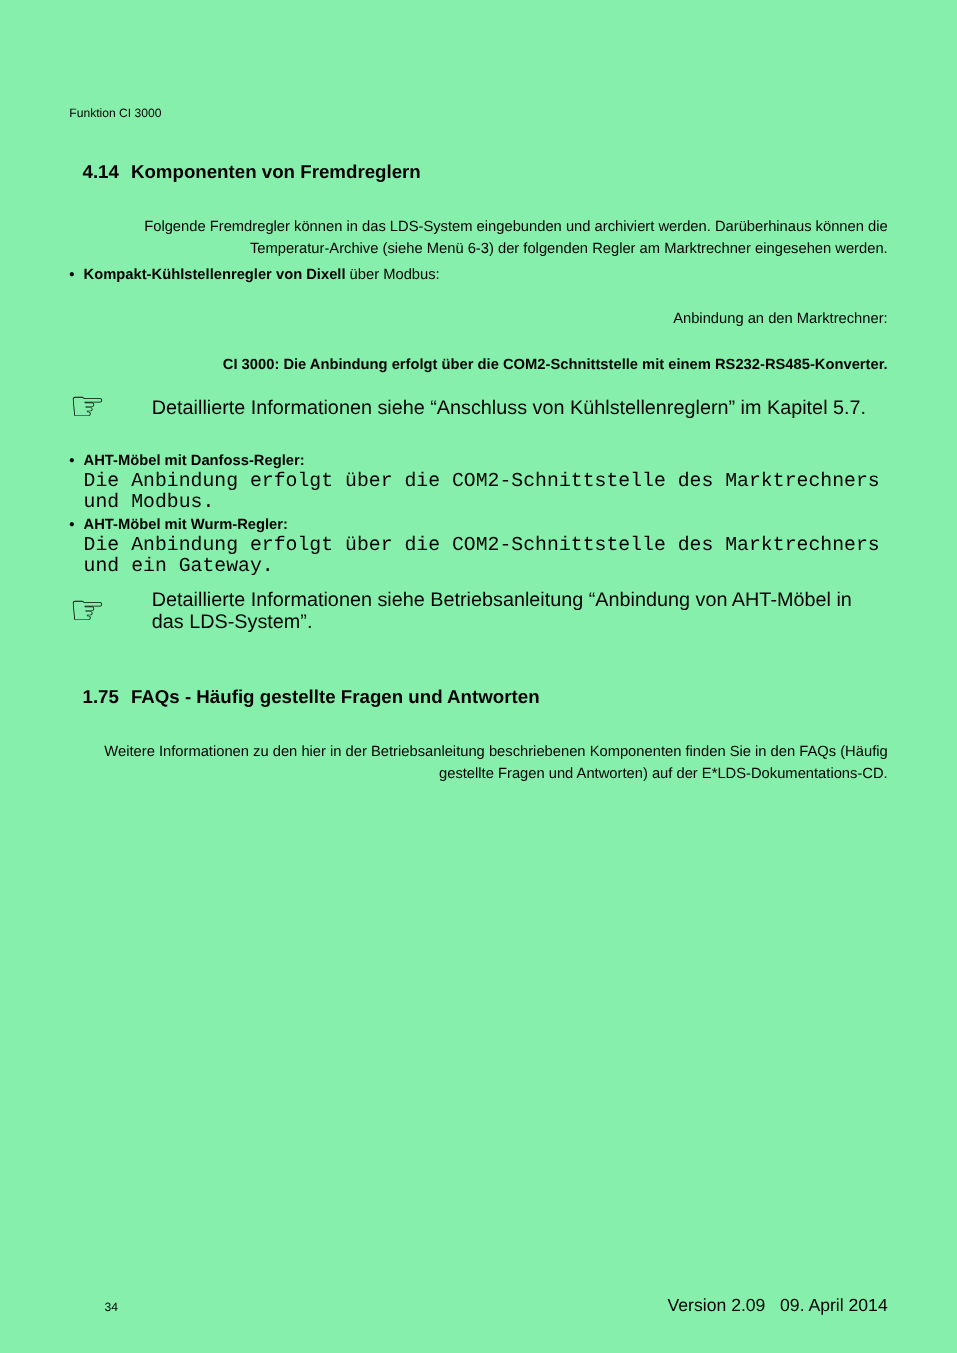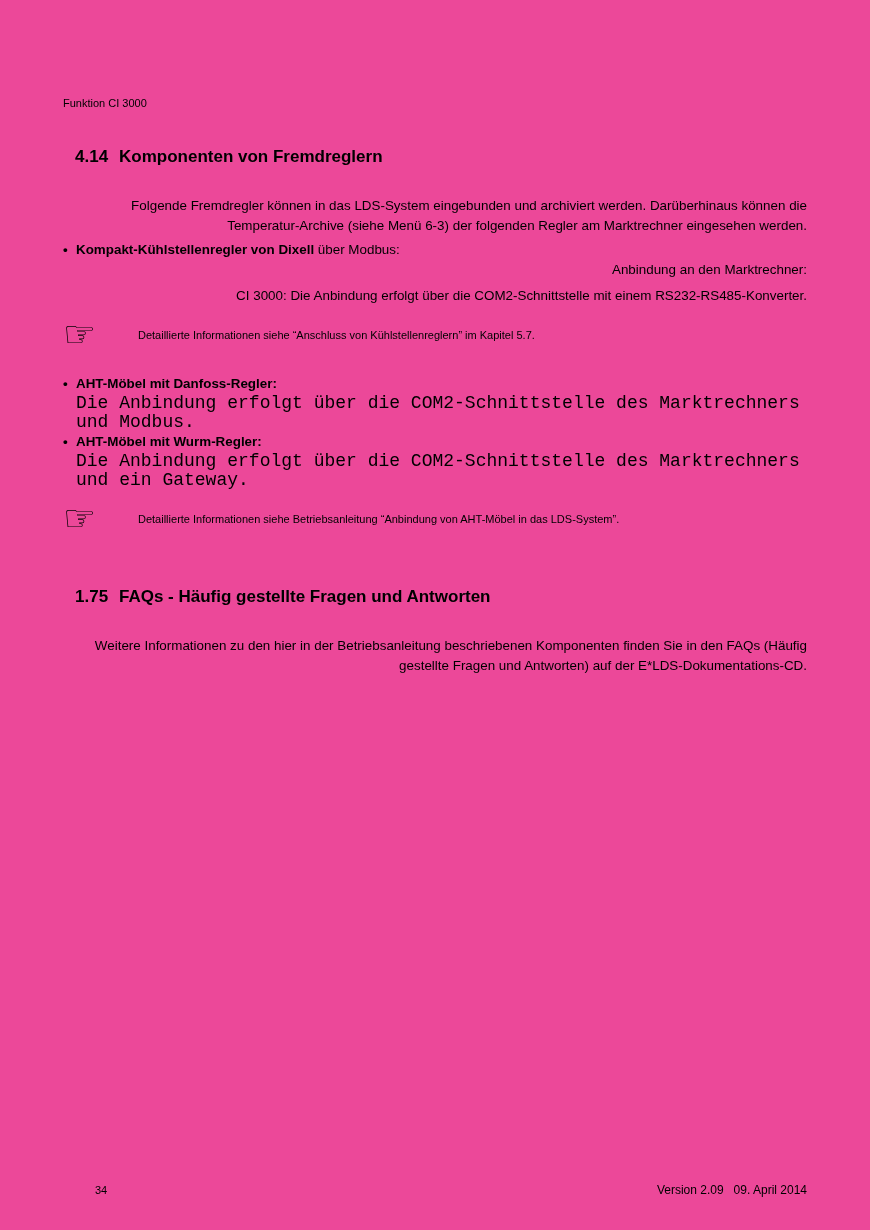--- a/index.html
+++ b/index.html
@@ -11,21 +11,21 @@
     width: 870px;
     height: 1230px;
     position: relative;
     font-family: "Liberation Sans", sans-serif;
     color: #000000;
     overflow: hidden;
   }
   .page {
     position: absolute;
     inset: 0;
-    background: #ec4899;
+    background: #86efac;
   }
   .content {
     padding: 97px 63px 0 63px;
   }
   .running-header {
     font-size: 11px;
     line-height: 12px;
     color: #000;
   }
   .section-heading {
@@ -61,55 +61,55 @@
   }
   .bullet-dixell { margin-top: 4px; }
   .bullet-danfoss { margin-top: 20px; }
   .sub-line {
     font-size: 18px;
     line-height: 19px;
     padding-left: 13px;
     margin: 0;
     font-family: Liberation Mono, monospace;
   }
-  .line-anbindung { margin-top: 0; }
-  .line-ci { margin-top: 6px; }
+  .line-anbindung { margin-top: 20px; }
+  .line-ci { margin-top: 21px; font-weight: bold; }
   .note-row {
     display: flex;
     align-items: center;
     margin-top: 10px;
     min-height: 38px;
   }
   .note-row .hand-icon {
     width: 75px;
     flex: 0 0 75px;
     font-size: 37px;
     line-height: 38px;
     font-family: "DejaVu Sans", sans-serif;
   }
   .note-row .note-text {
-    font-size: 11px;
+    font-size: 18px;
     line-height: 20px;
   }
   .note2 { margin-top: 10px; }
   .footer {
     position: absolute;
     left: 63px;
     right: 63px;
     bottom: 33px;
     display: flex;
     justify-content: space-between;
     align-items: baseline;
   }
   .footer .page-number {
     font-size: 11px;
     margin-left: 32px;
   }
   .footer .version {
-    font-size: 12px;
+    font-size: 16px;
     white-space: pre;
   }
   b { font-weight: bold; }
 </style>
 </head>
 <body>
 
 <div class="page">
   <div class="content">
 

